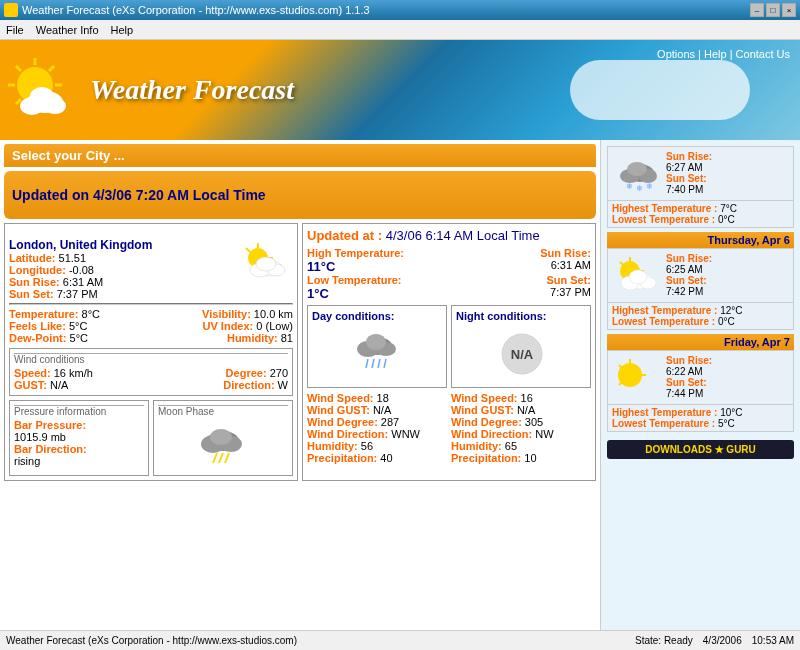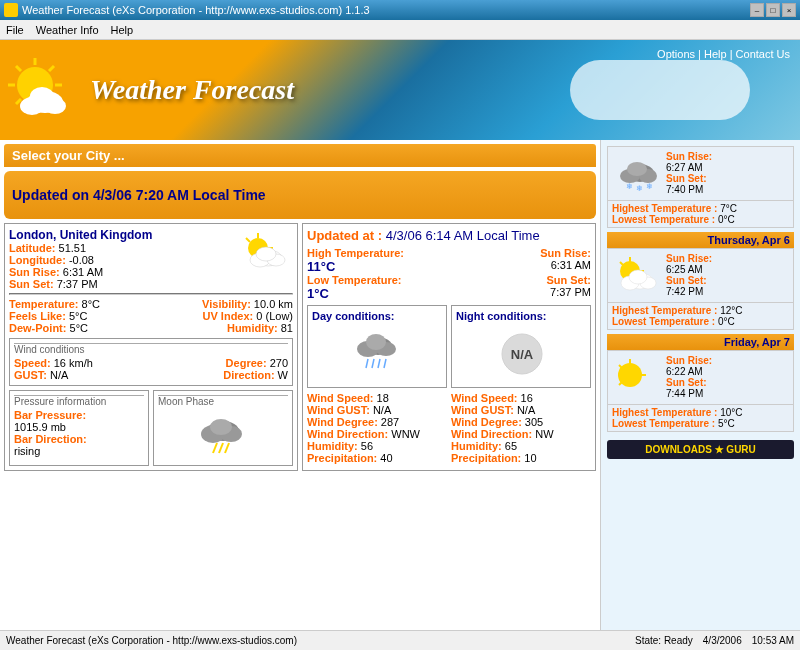--- a/index.html
+++ b/index.html
@@ -165,21 +165,21 @@
     }
 
     .weather-right-detail {
       flex: 1;
       border: 1px solid #999;
       padding: 4px;
       background: #fff;
       font-size: 11px;
     }
 
-    .city-name { color: #00008b; font-weight: bold; font-size: 12px; }
+    .city-name { color: #00008b; font-weight: bold; font-size: 12px; margin-top: 10px; }
     .info-label { color: #ff6600; font-weight: bold; }
     .temp-highlight { color: #00008b; font-weight: bold; font-size: 13px; }
 
     .weather-icon-small {
       float: right;
       width: 55px;
       height: 45px;
     }
 
     

